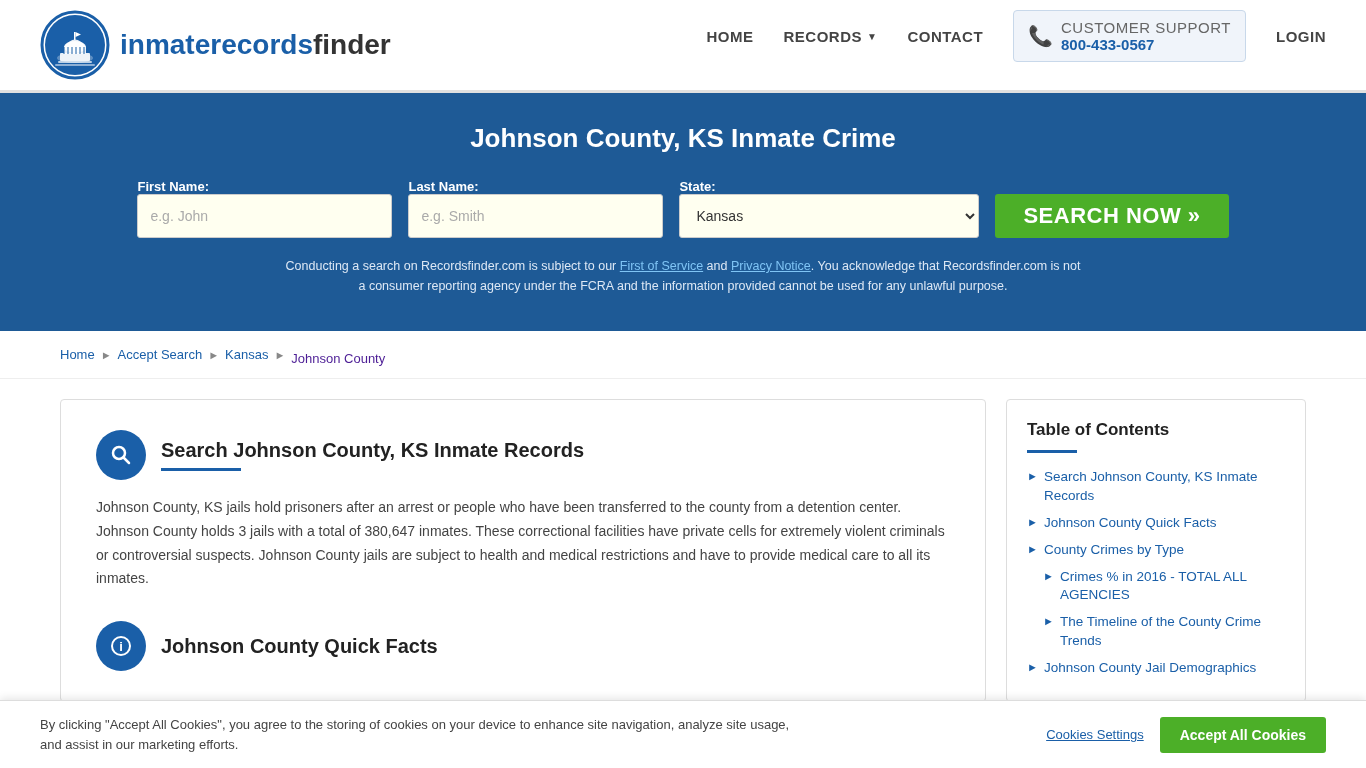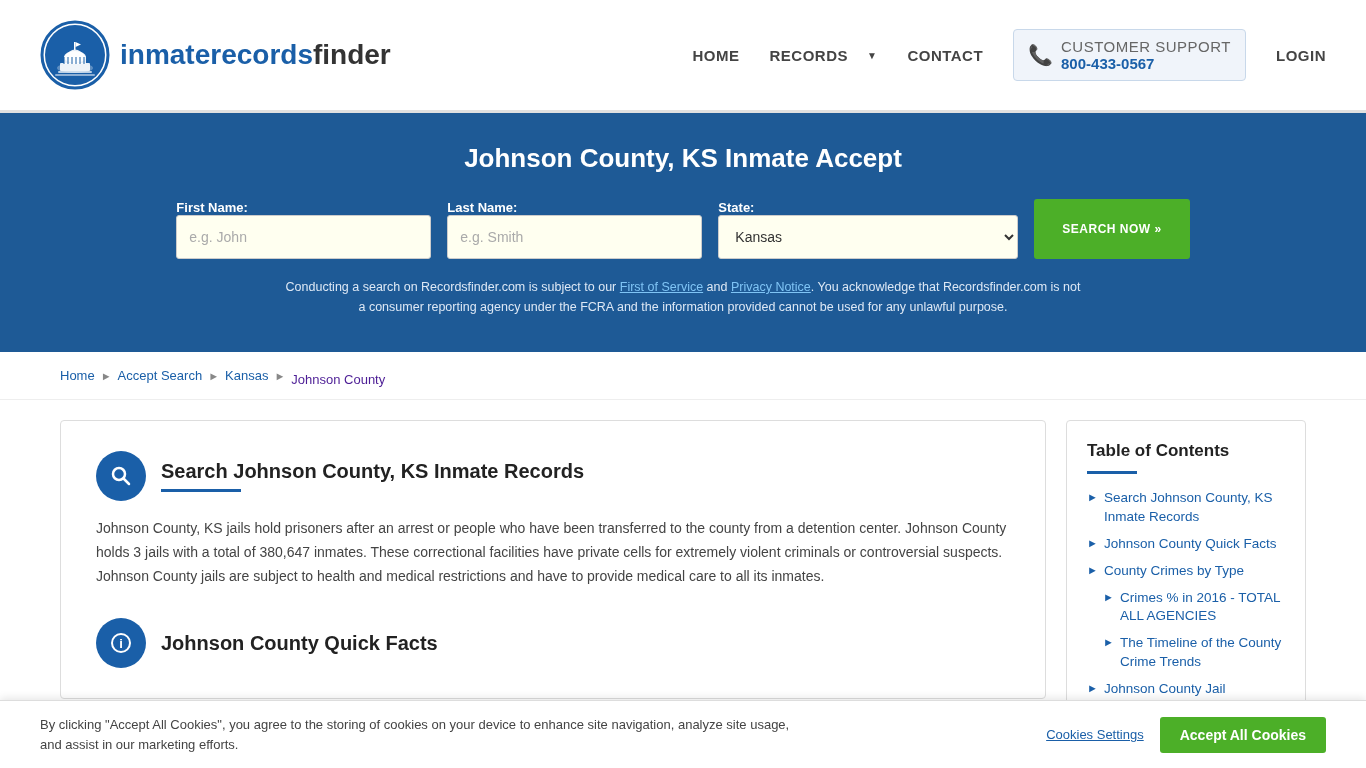--- a/index.html
+++ b/index.html
@@ -2,23 +2,23 @@
 <html><head>
   <meta charset="utf-8">
   <style>
     * { margin: 0; padding: 0; box-sizing: border-box; }
     body { font-family: Arial, sans-serif; font-size: 14px; color: #333; background: #fff; width: 1366px; overflow-x: hidden; }
 
     
     .header {
       background: #fff;
       border-bottom: 3px solid #e0e0e0;
-      padding: 20px 40px;
-      display: flex;
-      align-items: center;
+      padding: 10px 40px;
+      display: flex;
+      align-items: flex-start;
       justify-content: space-between;
     }
     .logo-area {
       display: flex;
       align-items: center;
       gap: 10px;
     }
     .logo-icon {
       width: 70px;
       height: 70px;
@@ -42,21 +42,21 @@
       font-weight: 700;
       color: #444;
       text-transform: uppercase;
       letter-spacing: 0.5px;
       cursor: pointer;
       text-decoration: none;
     }
     .nav-records {
       display: flex;
       align-items: center;
-      gap: 19px;
+      gap: 5px;
     }
     .chevron-down {
       font-size: 10px;
       color: #444;
     }
     .customer-support {
       display: flex;
       align-items: center;
       gap: 8px;
       background: #f0f4fa;
@@ -134,25 +134,25 @@
       padding: 0 12px;
       border: 1px solid #ccc;
       border-radius: 3px;
       font-size: 14px;
       color: #333;
       background: #fffff0;
       outline: none;
       appearance: auto;
     }
     .search-btn {
-      height: 60px;
+      height: 44px;
       padding: 0 28px;
       background: #4caf28;
       color: #fff;
-      font-size: 12px;
+      font-size: 22px;
       font-weight: 700;
       border: none;
       border-radius: 3px;
       cursor: pointer;
       text-transform: uppercase;
       letter-spacing: 0.5px;
       white-space: nowrap;
     }
     .hero-disclaimer {
       font-size: 12.5px;
@@ -261,21 +261,21 @@
       flex-shrink: 0;
     }
     .section2-title {
       font-size: 20px;
       font-weight: 700;
       color: #222;
     }
 
     
     .sidebar {
-      width: 240px;
+      width: 300px;
       flex-shrink: 0;
     }
     .toc-box {
       border: 1px solid #ddd;
       border-radius: 4px;
       padding: 20px 20px 15px;
       background: #fff;
     }
     .toc-title {
       font-size: 17px;
@@ -403,21 +403,21 @@
       <div>
         <div class="support-text">CUSTOMER SUPPORT</div>
         <div class="support-phone">800-433-0567</div>
       </div>
     </div>
     <a class="nav-item login-btn" href="#">LOGIN</a>
   </nav>
 </header>
 
 <section class="hero">
-  <h1 class="hero-title">Johnson County, KS Inmate Accept</h1>
+  <h1 class="hero-title">Johnson County, KS Inmate Crime</h1>
   <div class="search-form">
     <div class="form-group">
       <label class="form-label">First Name:</label>
       <input class="form-input" type="text" placeholder="e.g. John" style="">
     </div>
     <div class="form-group">
       <label class="form-label">Last Name:</label>
       <input class="form-input" type="text" placeholder="e.g. Smith" style="">
     </div>
     <div class="form-group">

